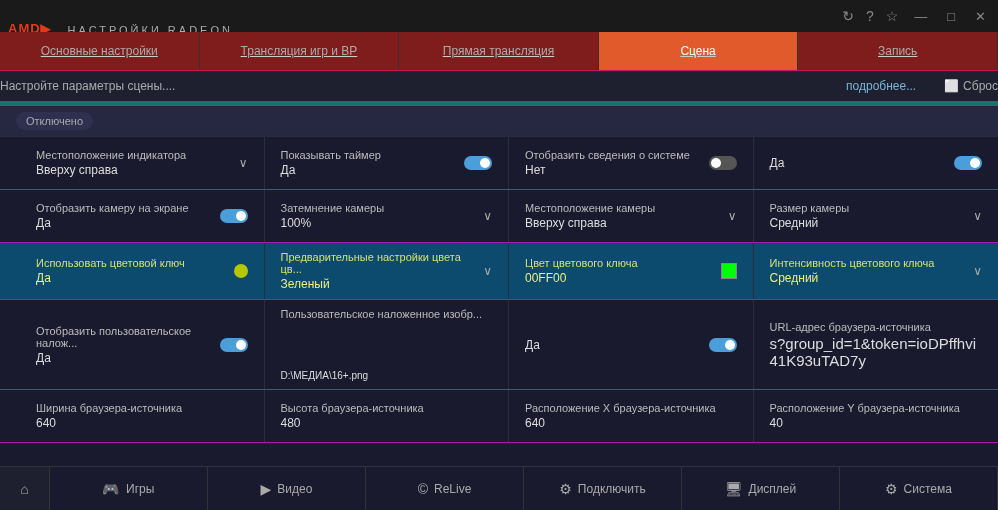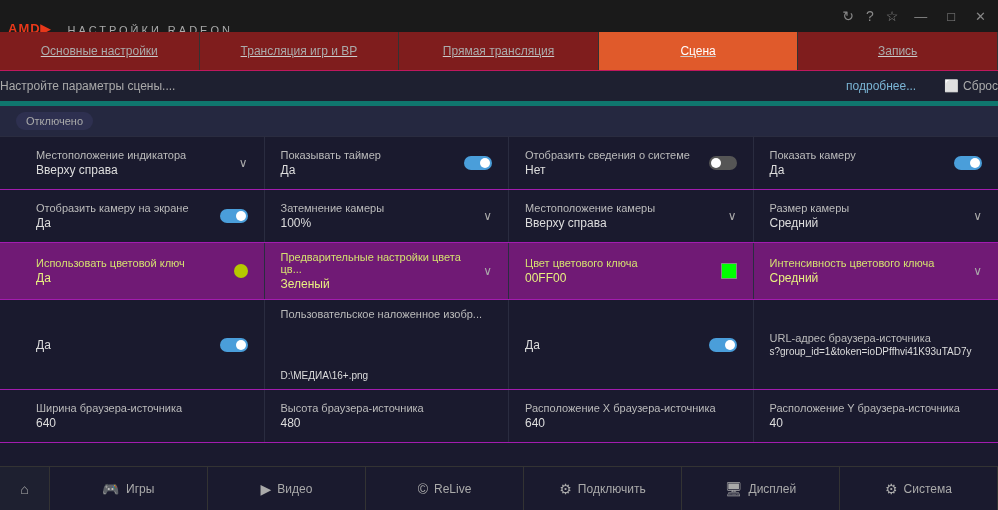--- a/index.html
+++ b/index.html
@@ -192,21 +192,21 @@
     
     .chevron {
       color: #aaa;
       font-size: 12px;
       cursor: pointer;
       align-self: center;
     }
 
     
     .highlight-green {
-      background: #701a75;
+      background: #0c4a6e;
     }
     .highlight-green .cell-label { color: #d4e070; }
     .highlight-green .cell-value { color: #e8f080; }
 
     .color-dot {
       width: 14px;
       height: 14px;
       border-radius: 50%;
       flex-shrink: 0;
     }
@@ -322,21 +322,20 @@
           <div class="cell-text">
             <div class="cell-label">Отобразить сведения о системе</div>
             <div class="cell-value">Нет</div>
           </div>
           <div class="toggle off"></div>
         </div>
       </div>
       <div class="settings-cell">
         <div class="cell-with-toggle">
           <div class="cell-text">
-            <div class="cell-label">Показать камеру</div>
             <div class="cell-value">Да</div>
           </div>
           <div class="toggle on"></div>
         </div>
       </div>
     </div>
 
     <div class="settings-row">
       <div class="settings-cell">
         <div class="cell-with-toggle">
@@ -412,40 +411,41 @@
           </div>
           <span class="chevron">∨</span>
         </div>
       </div>
     </div>
 
     <div class="settings-row">
       <div class="settings-cell">
         <div class="cell-with-toggle">
           <div class="cell-text">
+            <div class="cell-label">Отобразить пользовательское налож...</div>
             <div class="cell-value">Да</div>
           </div>
           <div class="toggle on"></div>
         </div>
       </div>
       <div class="settings-cell">
         <div class="cell-label">Пользовательское наложенное изобр...</div>
         <div class="cell-value" style="font-size:10px; word-break:break-all;margin-top:48px;">D:\МЕДИА\16+.png</div>
       </div>
       <div class="settings-cell">
         <div class="cell-with-toggle">
           <div class="cell-text">
             <div class="cell-value">Да</div>
           </div>
           <div class="toggle on"></div>
         </div>
       </div>
       <div class="settings-cell">
         <div class="cell-label">URL-адрес браузера-источника</div>
-        <div class="cell-value" style="font-size:10px; word-break:break-all;">s?group_id=1&amp;token=ioDPffhvi41K93uTAD7y</div>
+        <div class="cell-value" style="font-size:15px; word-break:break-all;">s?group_id=1&amp;token=ioDPffhvi41K93uTAD7y</div>
       </div>
     </div>
 
     <div class="settings-row">
       <div class="settings-cell">
         <div class="cell-label">Ширина браузера-источника</div>
         <div class="cell-value">640</div>
       </div>
       <div class="settings-cell">
         <div class="cell-label">Высота браузера-источника</div>

